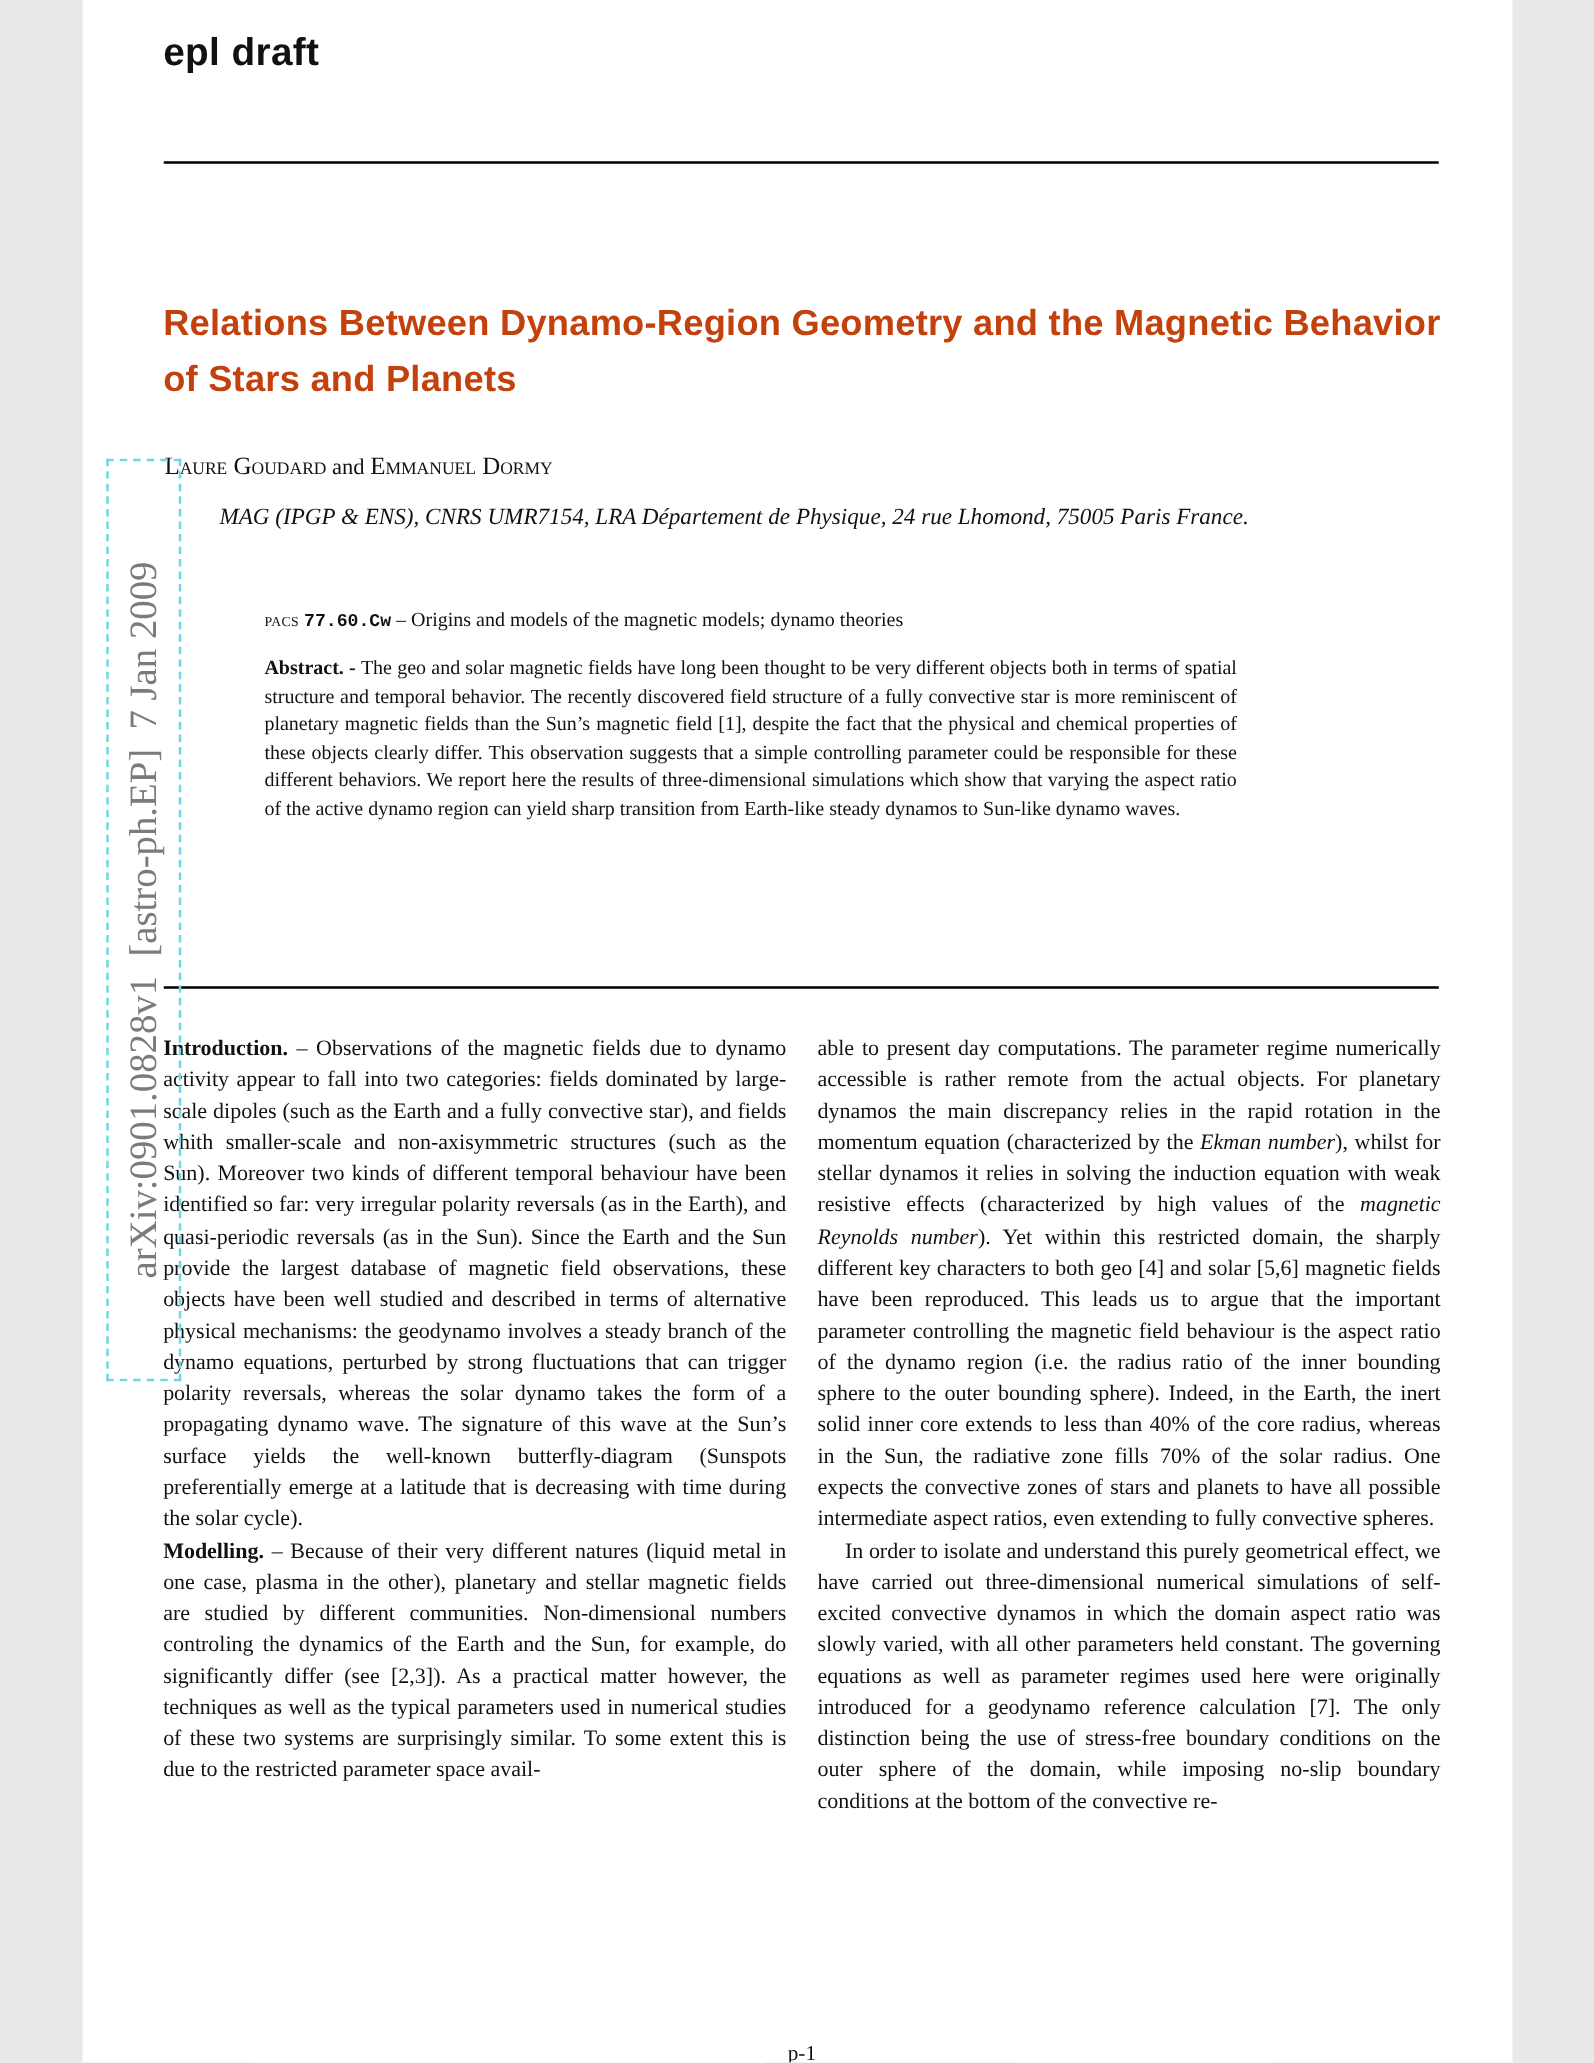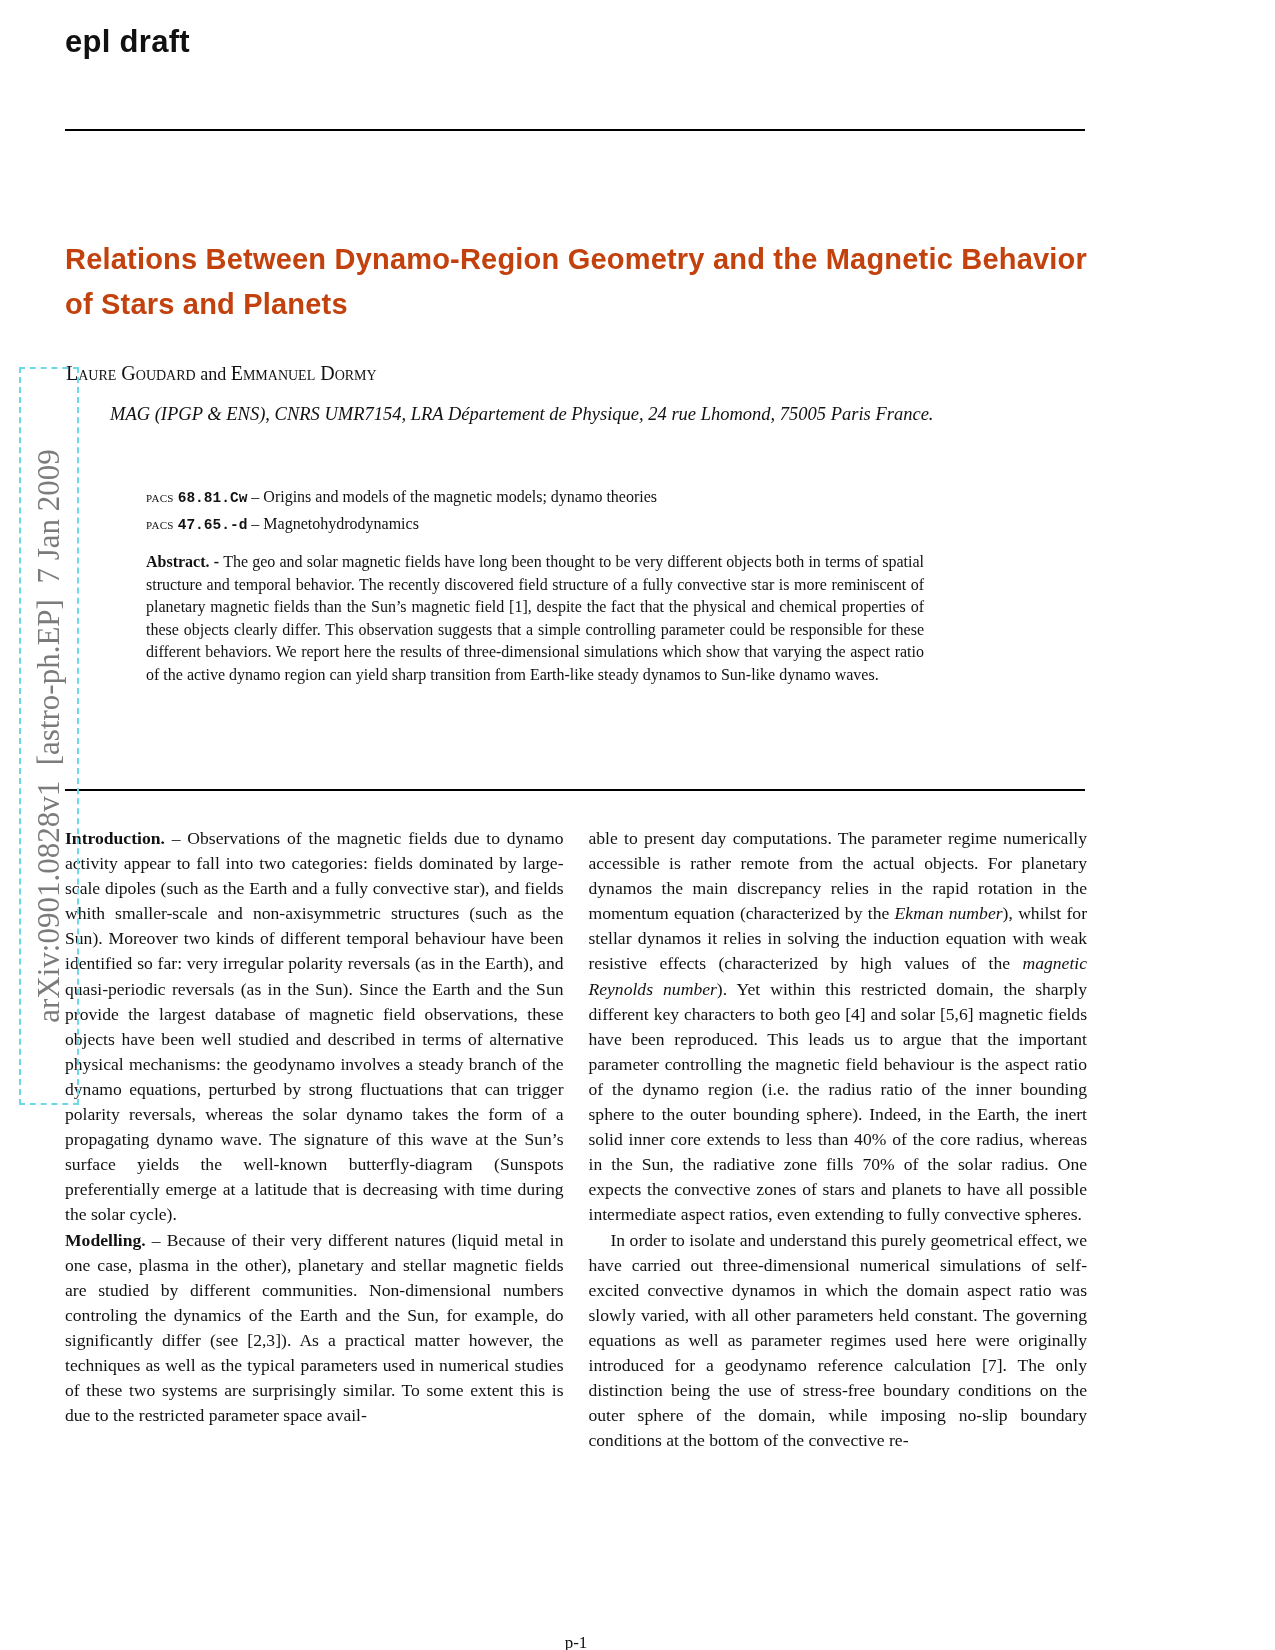--- a/index.html
+++ b/index.html
@@ -1,18 +1,18 @@
 <!DOCTYPE html>
 <html><head>
 <meta charset="utf-8">
 <style>
   * { margin:0; padding:0; box-sizing:border-box; }
   html, body { background:#e8e8e8; }
   .page {
-    position:relative; width:1275px; height:1650px; margin:0 auto;
+    position:relative; width:1144px; height:1650px; margin:0 auto;
     background:#ffffff; overflow:hidden;
     font-family:"Liberation Serif","DejaVu Serif",serif; color:#111111;
   }
   .draft-header {
     position:absolute; left:65px; top:24px;
     font-family:"Liberation Sans","DejaVu Sans",sans-serif;
     font-weight:700; font-size:31px; letter-spacing:0.3px; color:#111;
   }
   .rule { position:absolute; left:65px; width:1020px; height:2px; background:#000; }
   .rule-top { top:129px; }
@@ -60,22 +60,21 @@
 
   <div class="rule rule-top"></div>
 
   <h1 class="title">Relations Between Dynamo-Region Geometry and the Magnetic Behavior of Stars and Planets</h1>
 
   <div class="authors"><span class="sc">Laure Goudard</span><span class="conj"> and </span><span class="sc">Emmanuel Dormy</span></div>
 
   <div class="affiliation">MAG (IPGP &amp; ENS), CNRS UMR7154, LRA Département de Physique, 24 rue Lhomond, 75005 Paris France.</div>
 
   <div class="front">
-    <div class="pacs-line"><span class="pacs-label">PACS</span> <span class="pacs-code">68.81.Cw</span> <span>– Origins and models of the magnetic models; dynamo theories</span></div>
-    <div class="pacs-line"><span class="pacs-label">PACS</span> <span class="pacs-code">47.65.-d</span> <span>– Magnetohydrodynamics</span></div>
+    <div class="pacs-line"><span class="pacs-label">PACS</span> <span class="pacs-code">77.60.Cw</span> <span>– Origins and models of the magnetic models; dynamo theories</span></div>
     <div class="abstract"><span class="abstract-label">Abstract. - </span><span>The geo and solar magnetic fields have long been thought to be very different objects both in terms of spatial structure and temporal behavior. The recently discovered field structure of a fully convective star is more reminiscent of planetary magnetic fields than the Sun’s magnetic field [1], despite the fact that the physical and chemical properties of these objects clearly differ. This observation suggests that a simple controlling parameter could be responsible for these different behaviors. We report here the results of three-dimensional simulations which show that varying the aspect ratio of the active dynamo region can yield sharp transition from Earth-like steady dynamos to Sun-like dynamo waves.</span></div>
   </div>
 
   <div class="rule rule-mid"></div>
 
   <div class="columns">
     <div class="col">
       <p><span class="para-lead">Introduction.</span><span> – Observations of the magnetic fields due to dynamo activity appear to fall into two categories: fields dominated by large-scale dipoles (such as the Earth and a fully convective star), and fields whith smaller-scale and non-axisymmetric structures (such as the Sun). Moreover two kinds of different temporal behaviour have been identified so far: very irregular polarity reversals (as in the Earth), and quasi-periodic reversals (as in the Sun). Since the Earth and the Sun provide the largest database of magnetic field observations, these objects have been well studied and described in terms of alternative physical mechanisms: the geodynamo involves a steady branch of the dynamo equations, perturbed by strong fluctuations that can trigger polarity reversals, whereas the solar dynamo takes the form of a propagating dynamo wave. The signature of this wave at the Sun’s surface yields the well-known butterfly-diagram (Sunspots preferentially emerge at a latitude that is decreasing with time during the solar cycle).</span></p>
       <p class="p-gap"><span class="para-lead">Modelling.</span><span> – Because of their very different natures (liquid metal in one case, plasma in the other), planetary and stellar magnetic fields are studied by different communities. Non-dimensional numbers controling the dynamics of the Earth and the Sun, for example, do significantly differ (see [2,3]). As a practical matter however, the techniques as well as the typical parameters used in numerical studies of these two systems are surprisingly similar. To some extent this is due to the restricted parameter space avail-</span></p>
     </div>

